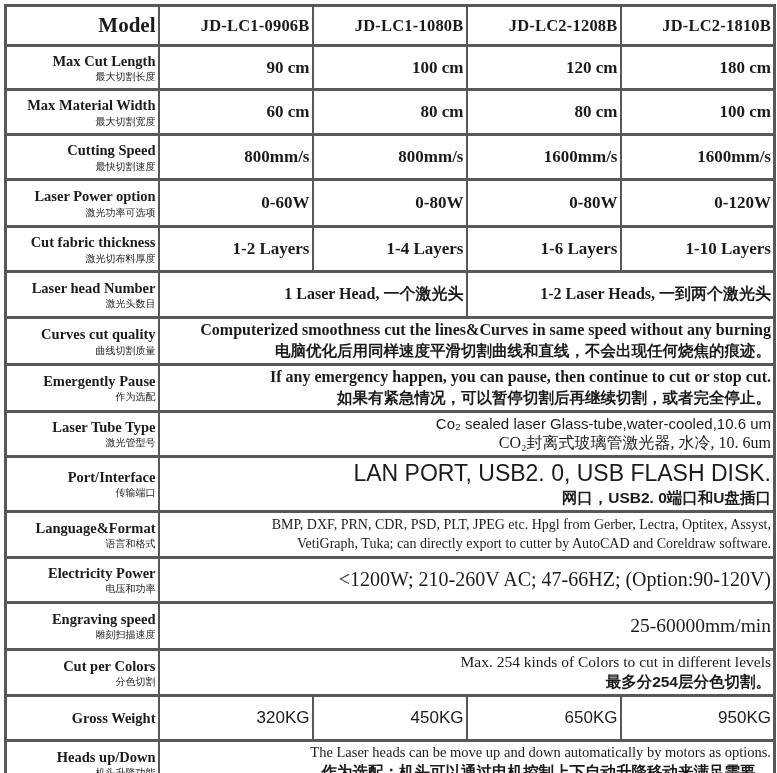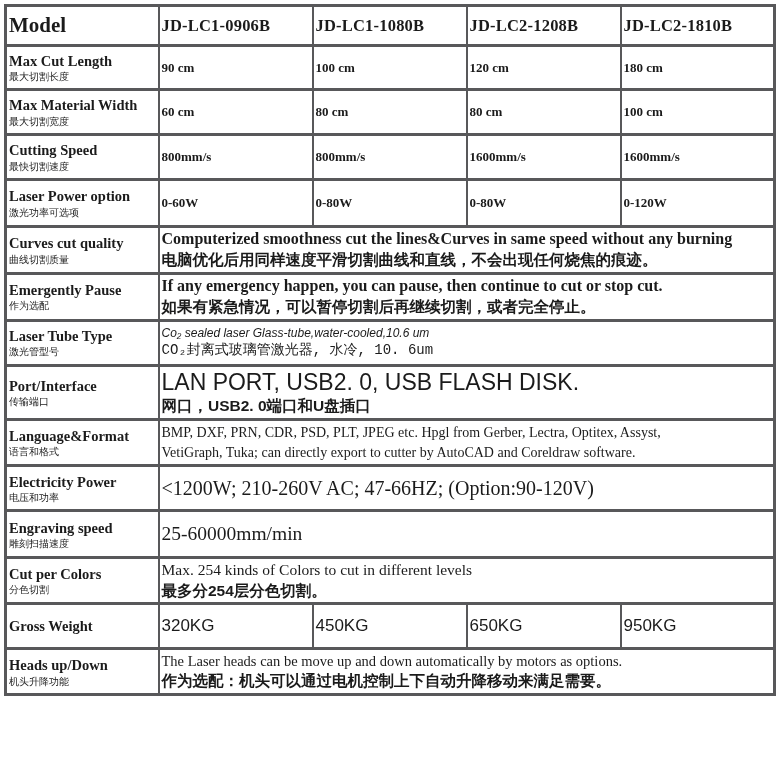--- a/index.html
+++ b/index.html
@@ -14,36 +14,36 @@
     border-collapse: collapse;
     table-layout: fixed;
     width: 769px;
     margin: 4px 0 0 4px;
     border: 3px solid #58585a;
   }
   td {
     border: 2px solid #58585a;
     border-top-width: 3px;
     border-bottom-width: 3px;
-    text-align: left;
+    text-align: right;
     vertical-align: middle;
     padding: 1px 2px;
     overflow: hidden;
   }
   .model-hdr { font-size: 21px; font-weight: bold; }
   .model     { font-size: 16.5px; font-weight: bold; letter-spacing: 0.2px; }
   .lbl-en    { font-weight: bold; font-size: 14.5px; line-height: 1.25; }
   .lbl-zh    { font-weight: normal; font-size: 10px; line-height: 1.3; font-family: "Liberation Sans", sans-serif; }
-  .val       { font-size: 13px; font-weight: bold; }
+  .val       { font-size: 17px; font-weight: bold; }
   .val-mid   { font-size: 16px;   font-weight: bold; }
   .val-sans  { font-size: 17px; font-family: "Liberation Sans", sans-serif; }
   .r-en-b    { font-weight: bold; font-size: 16px; line-height: 1.3; }
   .r-zh-b    { font-weight: bold; font-size: 15.5px; line-height: 1.35; font-family: "Liberation Sans", sans-serif; }
-  .r-sans    { font-size: 12px; line-height: 1.3; font-family: "Liberation Sans", sans-serif; font-style: italic; }
-  .r-zh-sm   { font-size: 14px; line-height: 1.3; font-family: Liberation Mono, monospace; }
+  .r-sans    { font-size: 15px; line-height: 1.3; font-family: "Liberation Sans", sans-serif; }
+  .r-zh-sm   { font-size: 16px; line-height: 1.3; font-family: Liberation Serif, serif; }
   .r-port    { font-size: 23px; line-height: 1.25; font-family: "Liberation Sans", sans-serif; }
   .r-serif-sm{ font-size: 14px; line-height: 1.4; }
   .r-elec    { font-size: 20px; }
   .r-engrave { font-size: 19.5px; }
   .r-serif-md{ font-size: 15.5px; line-height: 1.3; }
   .r-serif-md2{ font-size: 14.5px; line-height: 1.3; }
 </style>
 </head>
 <body>
 
@@ -102,21 +102,39 @@
     <td>
       <div class="lbl-en">Laser Power option</div>
       <div class="lbl-zh">激光功率可选项</div>
     </td>
     <td class="val">0-60W</td>
     <td class="val">0-80W</td>
     <td class="val">0-80W</td>
     <td class="val">0-120W</td>
   </tr>
 
-
+  <tr style="height:45px">
+    <td>
+      <div class="lbl-en">Cut fabric thickness</div>
+      <div class="lbl-zh">激光切布料厚度</div>
+    </td>
+    <td class="val">1-2 Layers</td>
+    <td class="val">1-4 Layers</td>
+    <td class="val">1-6 Layers</td>
+    <td class="val">1-10 Layers</td>
+  </tr>
+
+  <tr style="height:46px">
+    <td>
+      <div class="lbl-en">Laser head Number</div>
+      <div class="lbl-zh">激光头数目</div>
+    </td>
+    <td class="val-mid" colspan="2">1 Laser Head, 一个激光头</td>
+    <td class="val-mid" colspan="2">1-2 Laser Heads, 一到两个激光头</td>
+  </tr>
 
   <tr style="height:47px">
     <td>
       <div class="lbl-en">Curves cut quality</div>
       <div class="lbl-zh">曲线切割质量</div>
     </td>
     <td colspan="4">
       <div class="r-en-b">Computerized smoothness cut the lines&amp;Curves in same speed without any burning</div>
       <div class="r-zh-b">电脑优化后用同样速度平滑切割曲线和直线，不会出现任何烧焦的痕迹。</div>
     </td>

